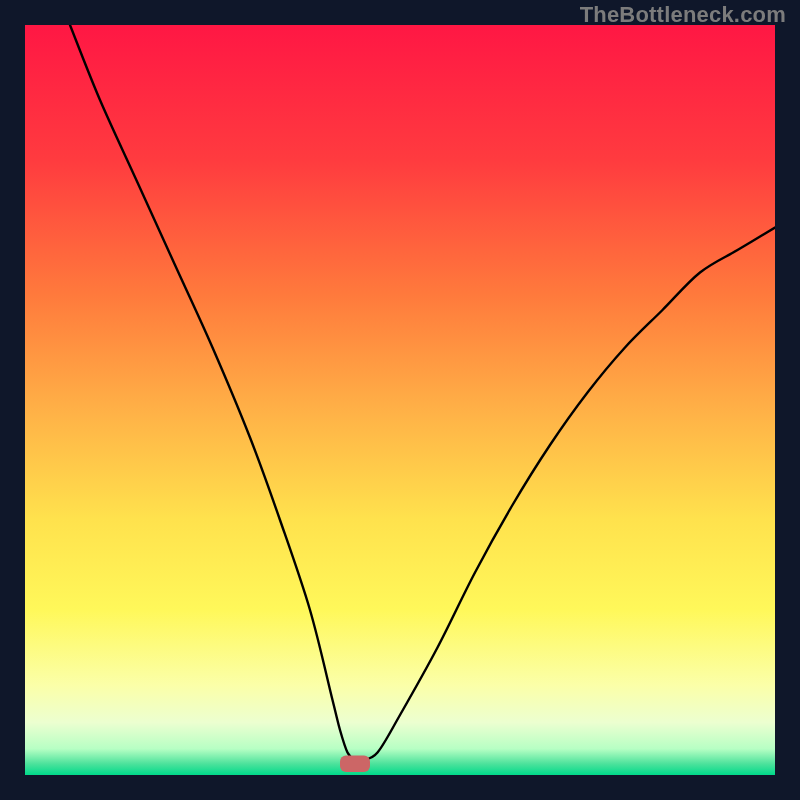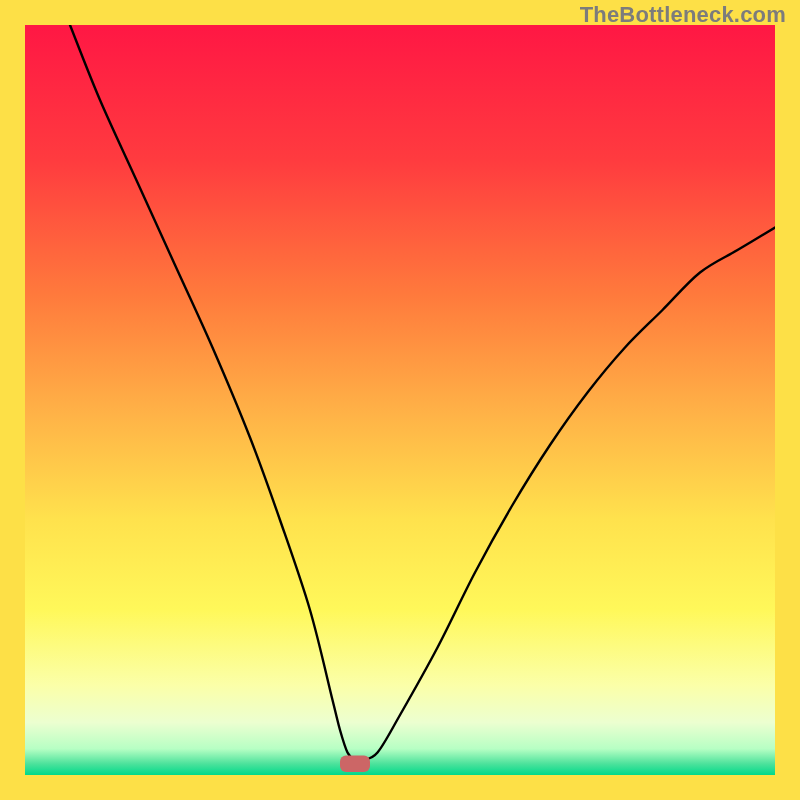--- a/index.html
+++ b/index.html
@@ -9,21 +9,21 @@
     height: 800px;
     background: #000;
     overflow: hidden;
   }
   .frame {
     position: absolute;
     top: 0;
     left: 0;
     width: 800px;
     height: 800px;
-    background: #fde047;
+    background: #0f172a;
   }
   .watermark {
     position: absolute;
     top: 2px;
     right: 14px;
     font-family: Arial, Helvetica, sans-serif;
     font-size: 22px;
     font-weight: 600;
     color: #7c7c7c;
     letter-spacing: 0.2px;

